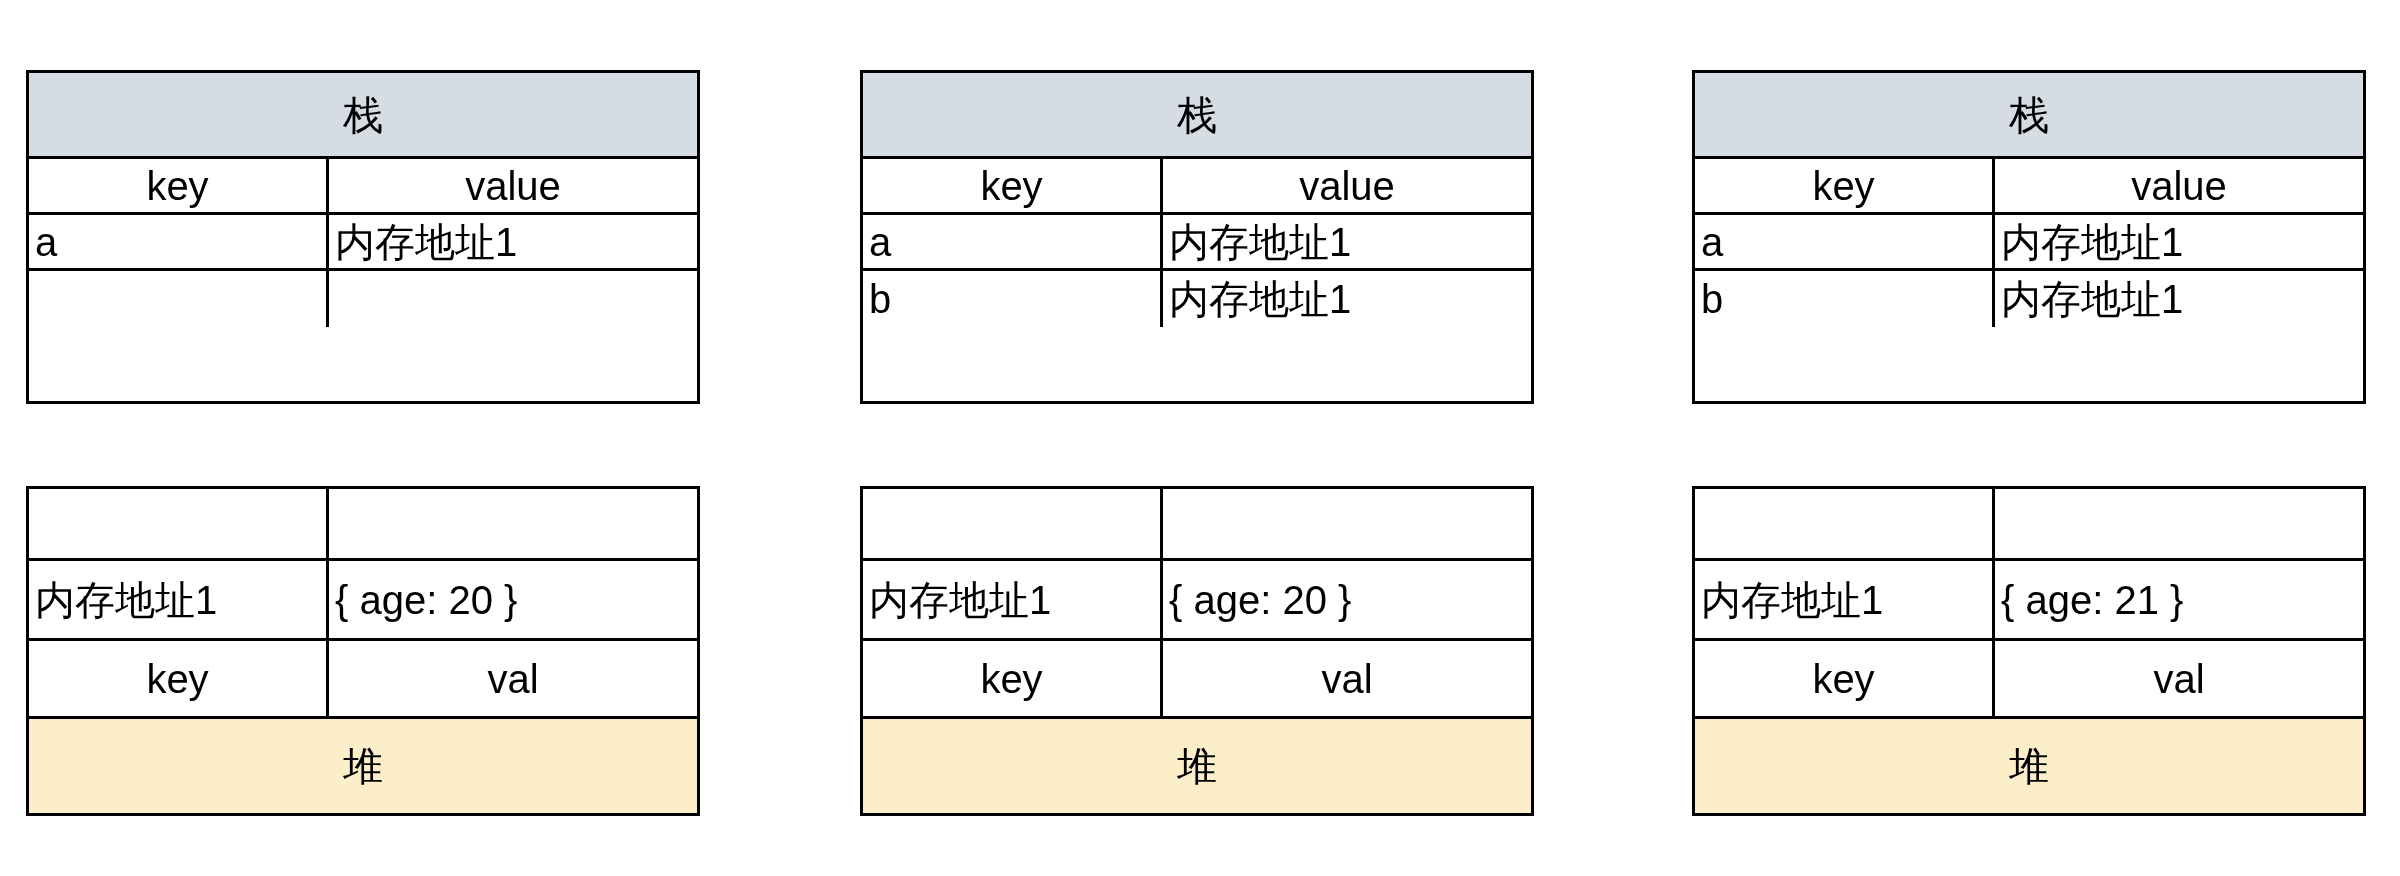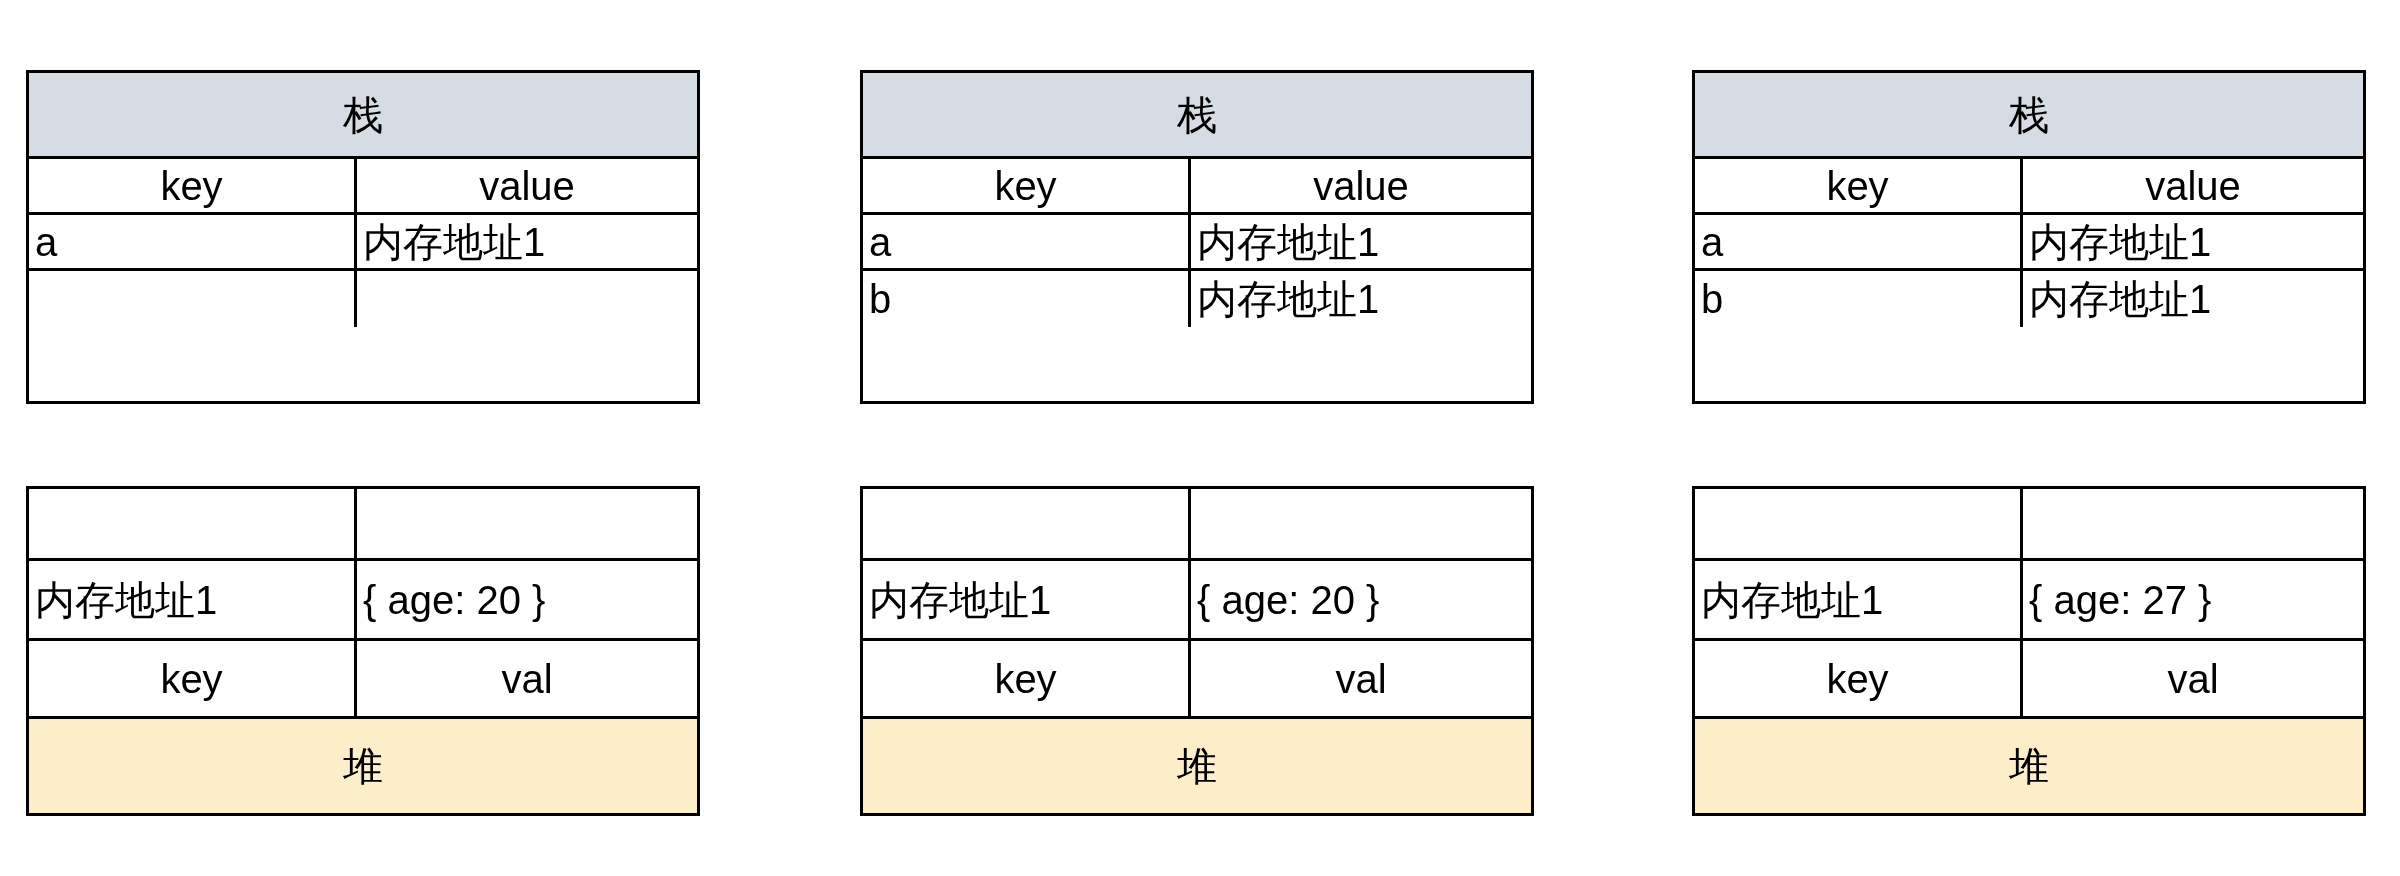--- a/index.html
+++ b/index.html
@@ -69,21 +69,21 @@
   .stack-table .r-empty  { height: 56px; }
 
   
   .heap-table { top: 486px; height: 330px; }
   .heap-table .r-blank  { height: 72px; }
   .heap-table .r-object { height: 80px; }
   .heap-table .r-labels { height: 78px; }
   .heap-table .r-title  { height: 94px; }
 
   
-  .col-key { width: 328px; }
+  .col-key { width: 300px; }
   .col-val { flex: 1 1 auto; text-align: right; }
 
   
   .col-pos-1 { left: 26px;   width: 674px; }
   .col-pos-2 { left: 860px;  width: 674px; }
   .col-pos-3 { left: 1692px; width: 674px; }
 
   .cjk { font-family: "Liberation Sans", "DejaVu Sans", sans-serif; }
 </style>
 </head>
@@ -181,21 +181,21 @@
     </div>
   </div>
 
   <div class="mem-table heap-table col-pos-3">
     <div class="mem-row r-blank">
       <div class="mem-cell left-col col-key left"></div>
       <div class="mem-cell col-val left"></div>
     </div>
     <div class="mem-row r-object">
       <div class="mem-cell left-col col-key left cjk">内存地址1</div>
-      <div class="mem-cell col-val left">{ age: 27 }</div>
+      <div class="mem-cell col-val left">{ age: 21 }</div>
     </div>
     <div class="mem-row r-labels">
       <div class="mem-cell left-col col-key center">key</div>
       <div class="mem-cell col-val center">val</div>
     </div>
     <div class="mem-row span r-title">
       <div class="mem-cell band-heap cjk">堆</div>
     </div>
   </div>
 

